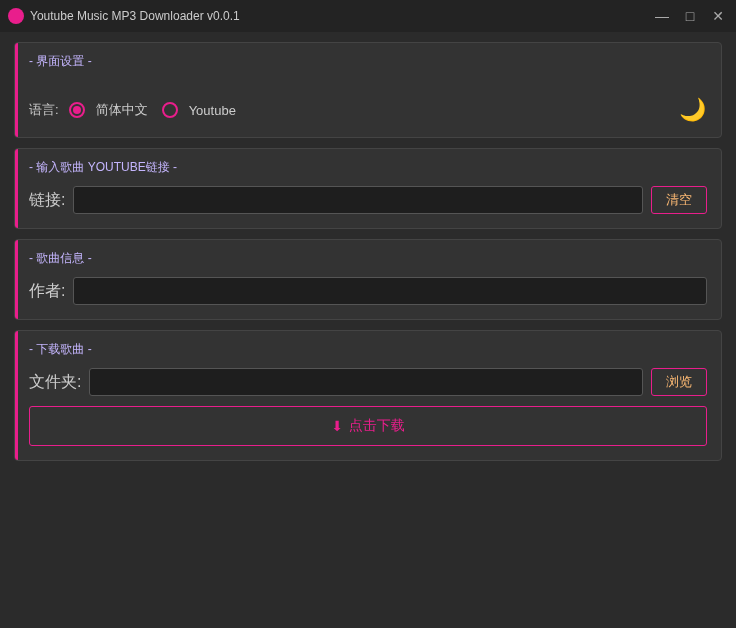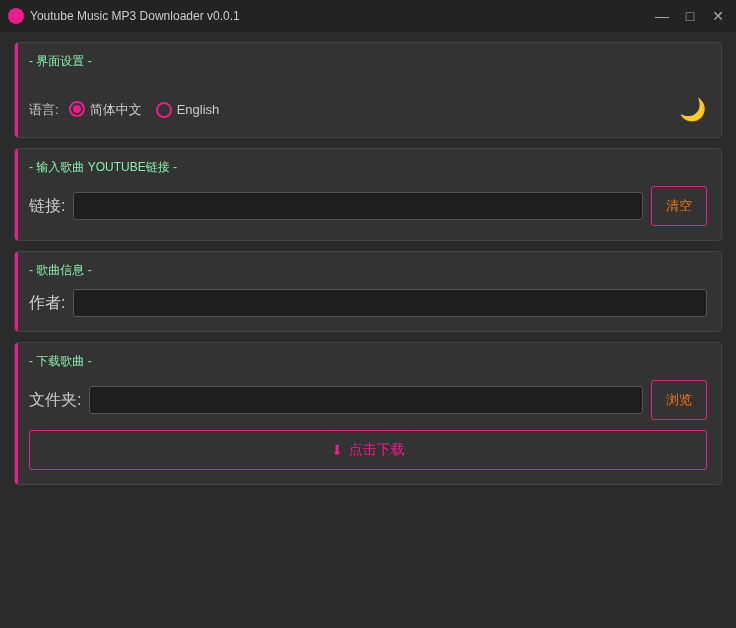--- a/index.html
+++ b/index.html
@@ -79,21 +79,21 @@
 
     .section {
       background: #333333;
       border: 1px solid #444444;
       border-radius: 4px;
       padding: 10px 14px 14px 14px;
       position: relative;
     }
 
     .section-title {
-      color: #86efac;
+      color: #c4b5fd;
       font-size: 12px;
       margin-bottom: 10px;
     }
 
     .section-content {
       display: flex;
       flex-direction: column;
       gap: 10px;
     }
 
@@ -119,26 +119,26 @@
       border-radius: 3px;
       color: #cccccc;
       font-size: 13px;
       padding: 0 6px;
       outline: none;
     }
 
     .btn-pink {
       background: transparent;
       border: 1px solid #e91e8c;
-      color: #f97316;
+      color: #fdba74;
       border-radius: 3px;
       padding: 4px 14px;
       font-size: 13px;
       cursor: pointer;
-      height: 40px;
+      height: 28px;
       white-space: nowrap;
       font-family: 'Microsoft YaHei', 'SimHei', sans-serif;
     }
 
     .btn-download {
       background: transparent;
       border: 1px solid #e91e8c;
       color: #e91e8c;
       border-radius: 3px;
       padding: 10px;
@@ -173,21 +173,22 @@
     }
 
     .radio-group {
       display: flex;
       align-items: center;
       gap: 14px;
     }
 
     .radio-item {
       display: flex;
-      gap: 5px;
+      align-items: center;
+      gap: 11px;
       cursor: pointer;
     }
 
     .radio-circle {
       width: 16px;
       height: 16px;
       border-radius: 50%;
       border: 2px solid #e91e8c;
       display: flex;
       align-items: center;
@@ -251,21 +252,21 @@
     <div class="lang-section">
       <div class="lang-options">
         <span class="lang-label">语言:</span>
         <div class="radio-group">
           <div class="radio-item">
             <div class="radio-circle selected"></div>
             <span class="radio-text">简体中文</span>
           </div>
           <div class="radio-item">
             <div class="radio-circle"></div>
-            <span class="radio-text">English</span>
+            <span class="radio-text">Youtube</span>
           </div>
         </div>
       </div>
       <span class="moon-icon">🌙</span>
     </div>
   </div>
 
   <div class="section">
     <div class="left-accent"></div>
     <div class="section-title">- 输入歌曲 YOUTUBE链接 -</div>

